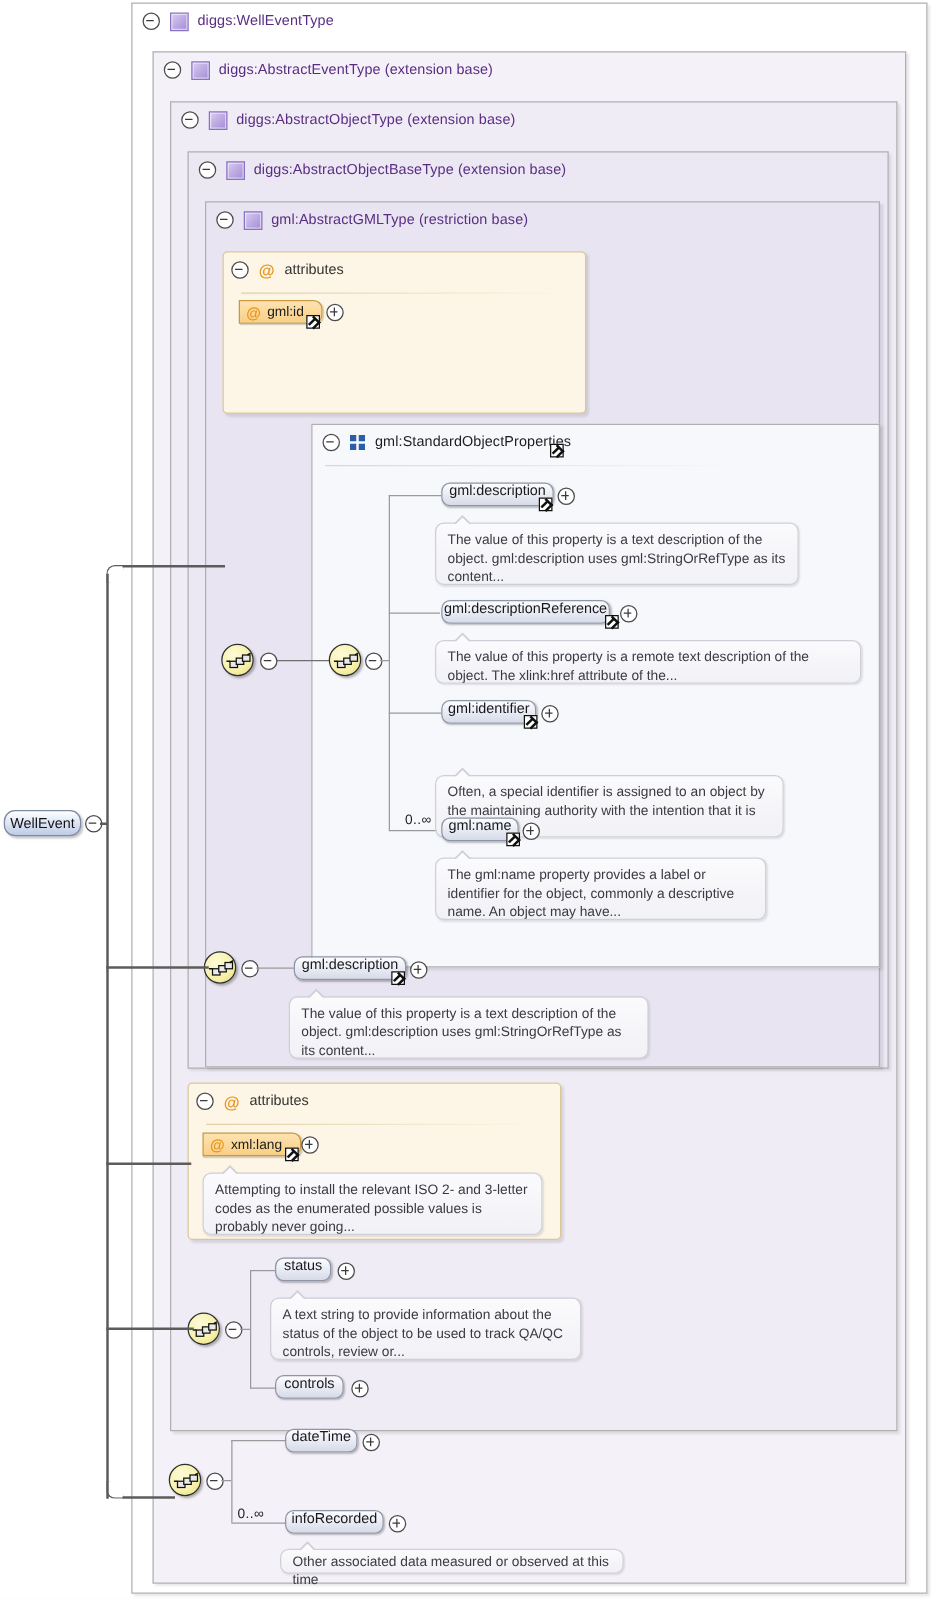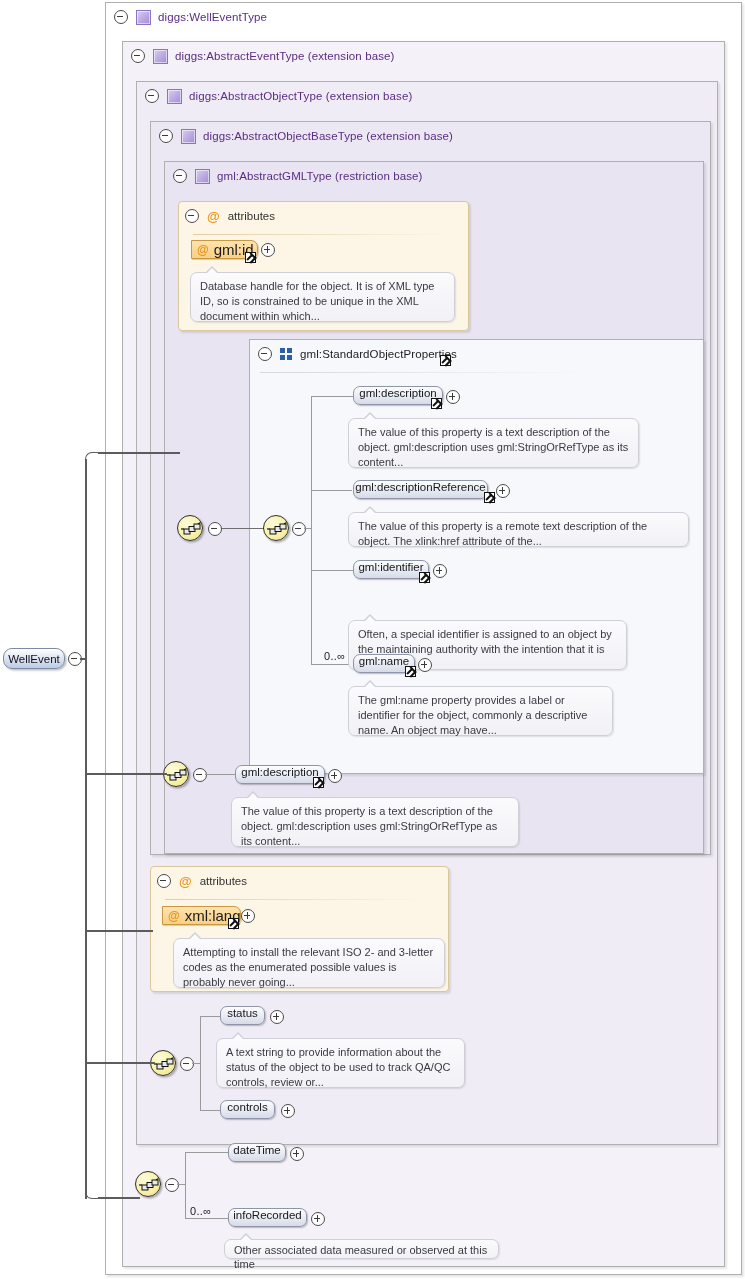--- a/index.html
+++ b/index.html
@@ -103,21 +103,21 @@
     background:linear-gradient(to bottom,#fde3b0 0%,#f9cf86 100%);
     border:1px solid #c7983f;
     border-radius:0 7px 7px 0;
     box-sizing:border-box;
     display:flex;align-items:center;
     padding:0 8px 0 5px;
     white-space:nowrap;
     box-shadow:1px 1px 1px rgba(0,0,0,0.18);
   }
   .attrPill .at{color:#e8941a;font-weight:bold;font-size:12px;margin-right:5px;}
-  .attrPill .nm{color:#1c1c1c;font-size:15px;}
+  .attrPill .nm{color:#1c1c1c;font-size:11px;}
 
   
   .elem{
     position:absolute;height:19px;
     background:linear-gradient(to bottom,#fdfdff 0%,#eceef5 45%,#d6dbe8 100%);
     border:1px solid #8e95a8;
     border-radius:7px;
     box-sizing:border-box;
     display:flex;justify-content:center;
     padding:0 9px;
@@ -263,23 +263,20 @@
       <span class="lbl">attributes</span>
     </div>
     <div class="attr-rule" style="left:14px;top:32px;width:265px;"></div>
   </div>
   <div class="attrPill" style="left:191px;top:240px;width:67px;">
     <span class="at">@</span>
     <span class="nm">gml:id</span>
   </div>
   <div class="extlink" style="left:245px;top:252px;"></div>
   <span class="toggle plus" style="position:absolute;left:261px;top:243px;"></span>
-  <div class="note tail" style="left:190px;top:272px;width:265px;height:50px;">
-    <span>Database handle for the object. It is of XML type ID, so is constrained to be unique in the XML document within which...</span>
-  </div>
 
   <div class="tbox lvl5" style="left:249px;top:339px;width:455px;height:435px;background:#f7f8fc;">
     <div class="tbox-head" style="width:250px;">
       <span class="toggle"></span>
       <span class="grpIcon">
           <i class="a"></i>
           <i class="b"></i>
           <i class="c"></i>
           <i class="d"></i>
         </span>
@@ -384,21 +381,21 @@
       <span class="lbl">attributes</span>
     </div>
     <div class="attr-rule" style="left:14px;top:32px;width:265px;"></div>
   </div>
   <div class="attrPill" style="left:162px;top:906px;width:79px;">
     <span class="at">@</span>
     <span class="nm">xml:lang</span>
   </div>
   <div class="extlink" style="left:228px;top:918px;"></div>
   <span class="toggle plus" style="position:absolute;left:241px;top:909px;"></span>
-  <div class="note tail" style="left:162px;top:938px;width:272px;height:50px;margin-left:11px;">
+  <div class="note tail" style="left:162px;top:938px;width:272px;height:50px;">
     <span>Attempting to install the relevant ISO 2- and 3-letter codes as the enumerated possible values is probably never going...</span>
   </div>
 
   <div class="seq" style="left:150px;top:1050px;">
     <svg width="20" height="16" viewBox="0 0 20 16">
       <path d="M0 8 L3 8" stroke="#111" stroke-width="1.2" fill="none"></path>
       <rect x="3" y="8" width="6" height="5" fill="#e9e9e9" stroke="#111" stroke-width="1"></rect>
       <rect x="8" y="5.5" width="6" height="5" fill="#e9e9e9" stroke="#111" stroke-width="1"></rect>
       <rect x="13" y="3" width="6" height="5" fill="#e9e9e9" stroke="#111" stroke-width="1"></rect>
       <path d="M17 3 L19.5 1.5" stroke="#111" stroke-width="1.2" fill="none"></path>

